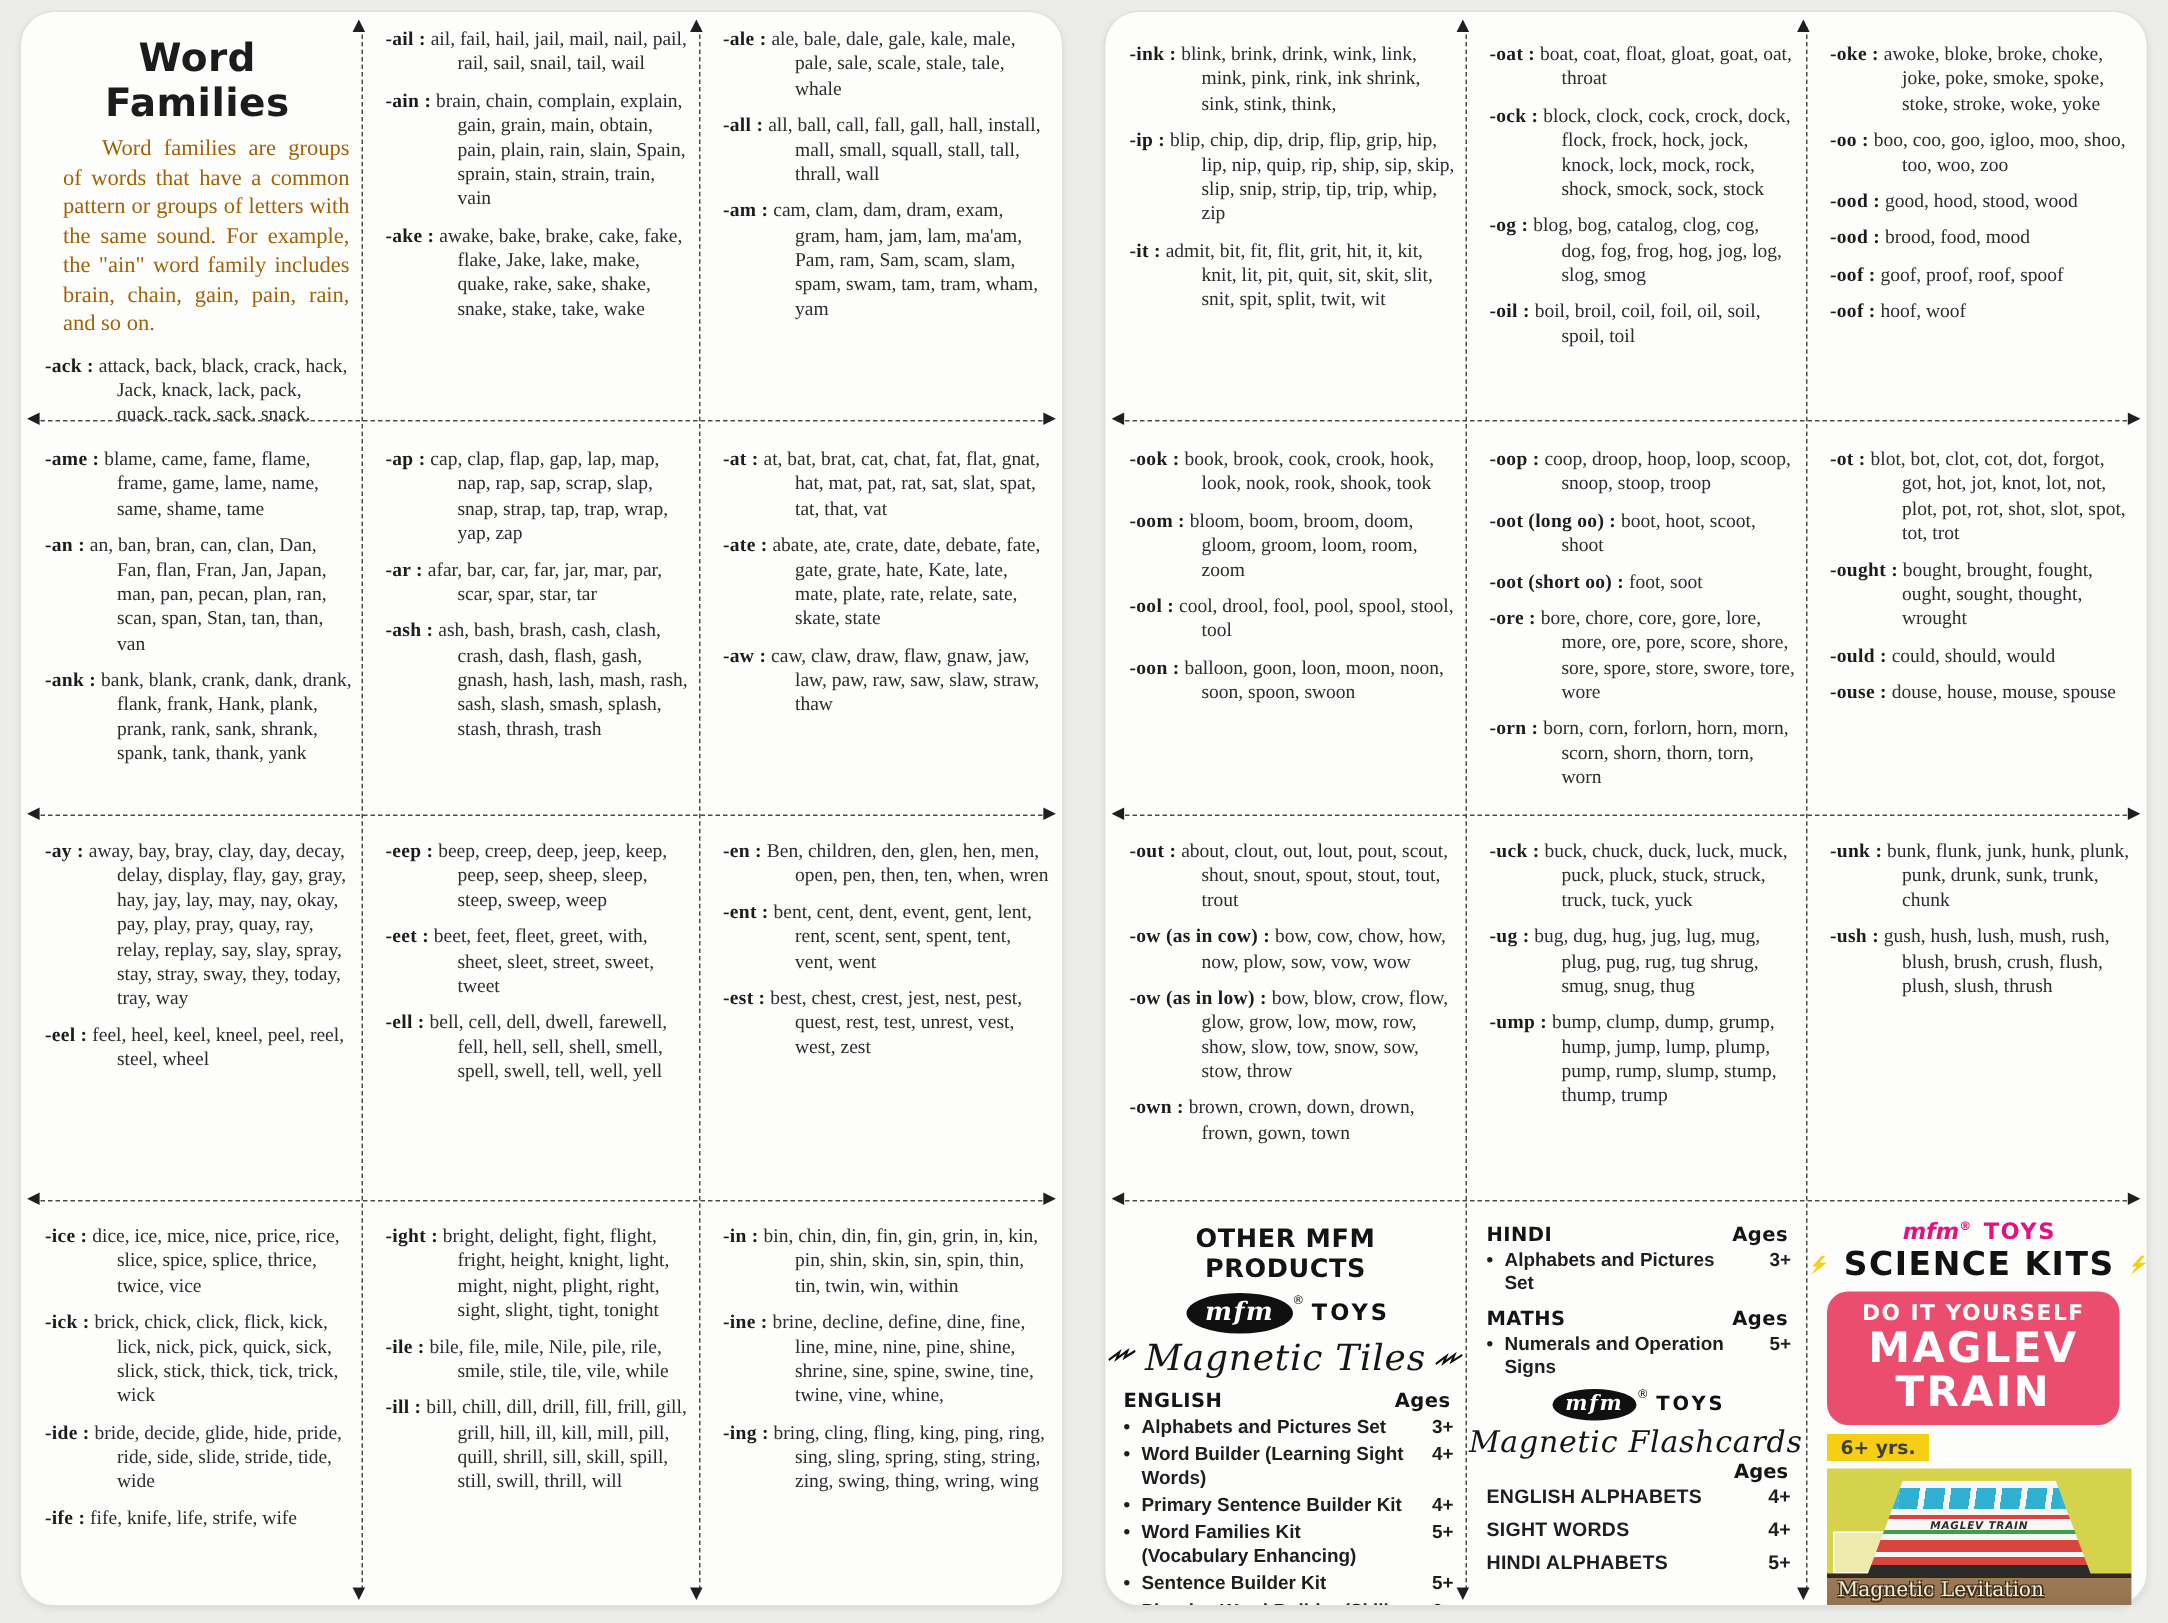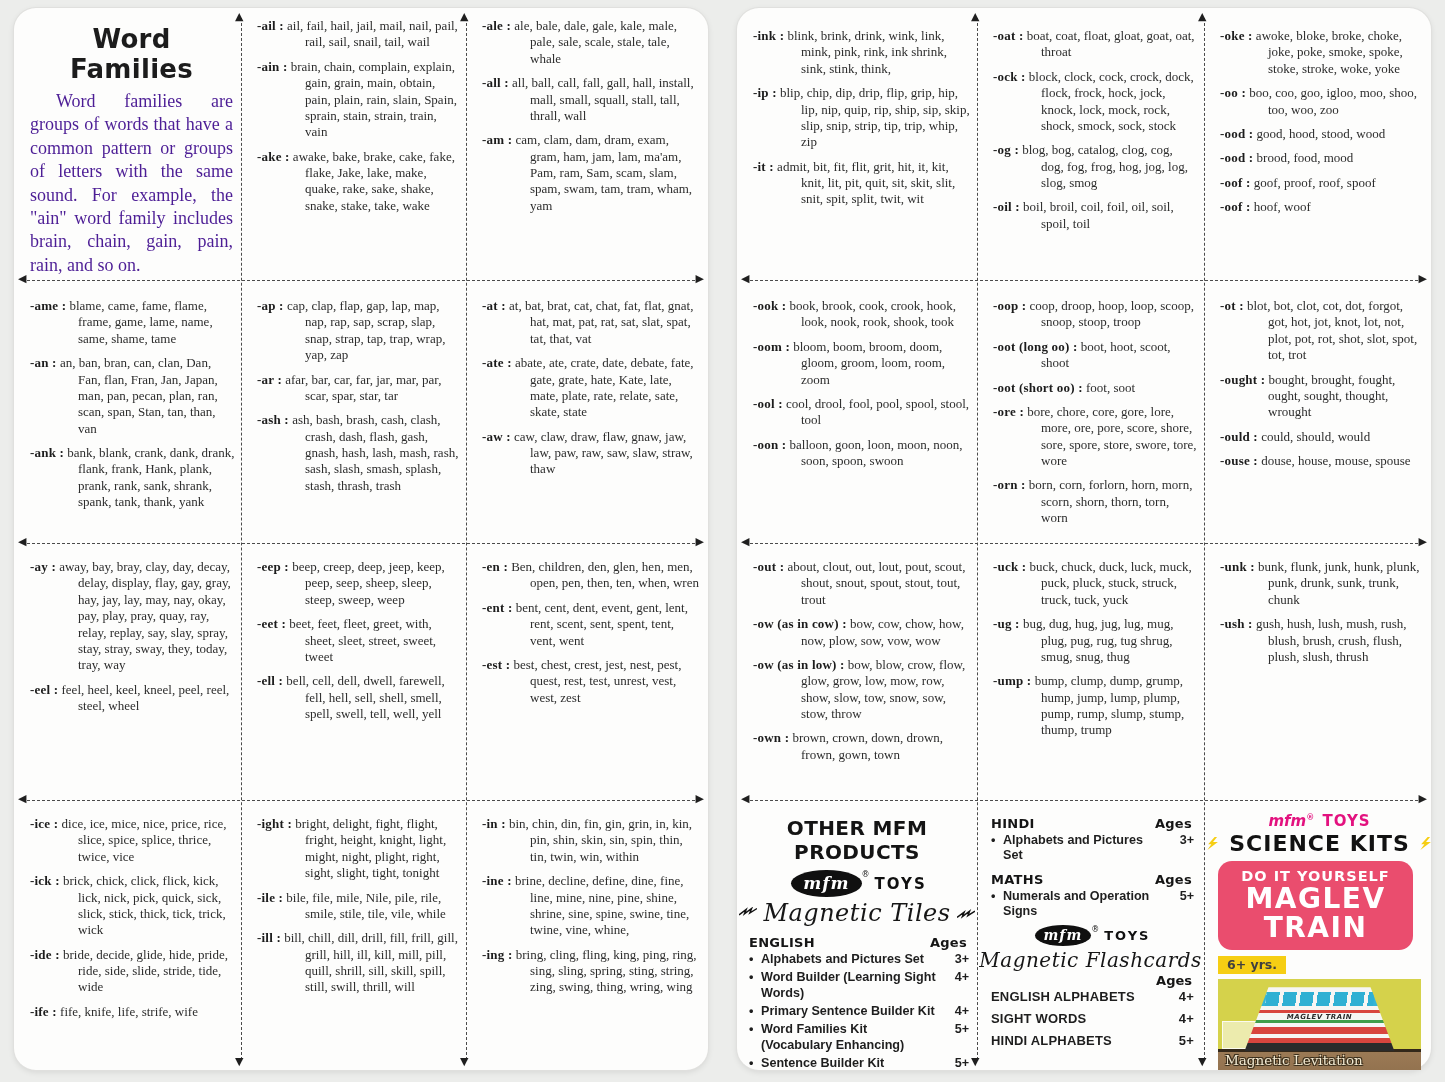--- a/index.html
+++ b/index.html
@@ -15,24 +15,24 @@
   .ar{position:absolute;font-size:11px;color:#1f1f1f;line-height:1;}
   .ar.t{top:-7px;left:-7px;} .ar.b{bottom:-7px;left:-7px;}
   .ar.l{left:-4px;top:-8px;} .ar.r{right:-4px;top:-8px;}
   
   .cell{position:absolute;box-sizing:border-box;padding:10px 6px 0 16px;overflow:hidden;z-index:2;}
   
   .family{margin:0 0 8px 0;padding-left:48px;text-indent:-48px;
           font-family:"Liberation Serif",serif;font-size:13px;line-height:1.26;color:#2d2d2d;}
   .fs{font-weight:bold;color:#1c1c1c;letter-spacing:.2px;}
   h1.wf-title{font-size:26px;font-weight:800;letter-spacing:.3px;color:#1c1c1c;margin:6px 2px 6px 0;text-align:center;}
-  p.intro{margin:0 2px 9px 0;font-family:"Liberation Serif",serif;font-size:18px;line-height:1.3;
-          color:#4c1d95;text-indent:26px;text-align:justify;}
+  p.intro{margin:0 2px 9px 12px;font-family:"Liberation Serif",serif;font-size:15px;line-height:1.3;
+          color:#a16207;text-indent:26px;text-align:justify;}
   
-  .oth{font-size:20px;font-weight:800;letter-spacing:.4px;color:#141414;text-align:center;margin:4px 0 6px -4px;}
+  .oth{font-size:17px;font-weight:800;letter-spacing:.4px;color:#141414;text-align:center;margin:4px 0 6px -4px;}
   .brand{text-align:center;margin:2px 0 2px;}
   .oval{display:inline-block;background:#101010;color:#fff;border-radius:50%;padding:3px 12px 4px;
         font-style:italic;font-weight:bold;font-size:17px;letter-spacing:1px;font-family:"DejaVu Serif",serif;}
   .reg{font-size:8px;vertical-align:top;color:#141414;}
   .toys{font-weight:800;font-size:15px;letter-spacing:2px;margin-left:5px;color:#101010;}
   .brand.small .oval{font-size:14px;padding:2px 9px 3px;}
   .brand.small .toys{font-size:13px;}
   .script{display:flex;align-items:center;justify-content:center;gap:6px;margin:2px 0 8px -4px;}
   .script .sname{font-family:"DejaVu Serif",serif;font-style:italic;font-size:24px;color:#161616;letter-spacing:.5px;white-space:nowrap;}
   .script.fc .sname{font-size:20px;}

